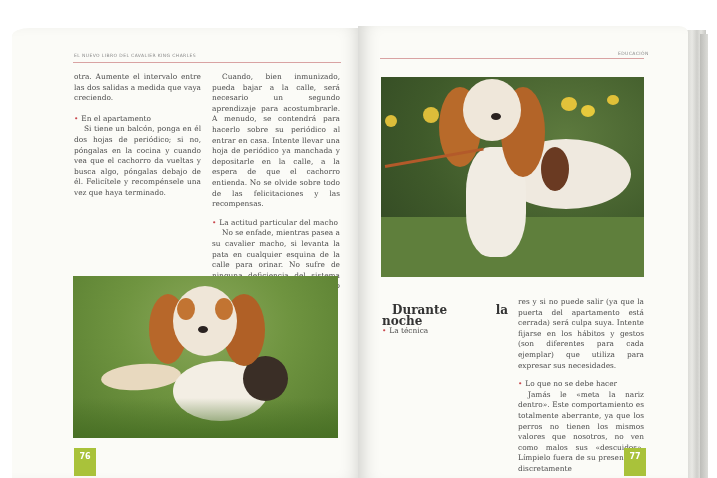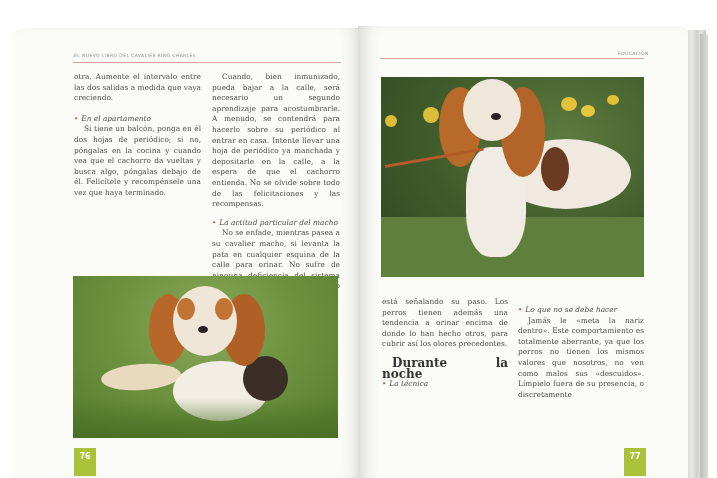--- a/index.html
+++ b/index.html
@@ -8,21 +8,21 @@
   .page{position:absolute;background:#fbfbf7;}
   .page-left{left:12px;top:12px;width:350px;height:452px;border-top-left-radius:18px 8px;box-shadow:inset -14px 0 18px -10px rgba(0,0,0,0.18);}
   .page-right{left:358px;top:10px;width:330px;height:456px;border-top-right-radius:10px 6px;box-shadow:inset 14px 0 18px -10px rgba(0,0,0,0.18);}
   .edge{position:absolute;left:686px;top:14px;width:20px;height:450px;background:linear-gradient(90deg,#d6d6d2 0,#e8e8e4 30%,#cfcfcb 55%,#e4e4e0 75%,#c8c8c4 100%);}
   .edge2{position:absolute;left:700px;top:18px;width:8px;height:444px;background:linear-gradient(90deg,#bdbdb9,#dcdcd8);}
   .running-head{position:absolute;font-family:"DejaVu Sans",sans-serif;font-size:4.5px;letter-spacing:0.4px;color:#8b8b8b;text-transform:uppercase;}
   .rule{position:absolute;height:1px;background:#d9a3a3;}
   .col{position:absolute;font-size:7.4px;line-height:10.6px;color:#4a4a4a;text-align:justify;}
   .col p{margin:0;text-indent:10px;}
   .col p.noindent{text-indent:0;}
-  .sub{color:#4a4a4a;margin:0;font-style:italic;}
+  .sub{color:#4a4a4a;margin:0;}
   .sub .bullet{color:#c9484e;margin-right:3px;}
   .gap{height:10px;}
   .section-title{font-weight:bold;font-size:12px;color:#333;margin:0;}
   .photo{position:absolute;overflow:hidden;}
   .photo-left{left:73px;top:260px;width:265px;height:162px;background:radial-gradient(ellipse at 50% 30%,#8aa85a 0%,#6f9440 45%,#557a2e 100%);}
   .photo-right{left:381px;top:61px;width:263px;height:200px;background:radial-gradient(ellipse at 70% 30%,#5d7a3e 0%,#3f5a2a 55%,#2f4422 100%);}
   .pagenum{position:absolute;width:22px;height:28px;background:#a9c23a;color:#fff;font-family:"DejaVu Sans",sans-serif;font-size:8px;font-weight:bold;text-align:center;padding-top:4px;box-sizing:border-box;}
   
   .blob{position:absolute;border-radius:50%;}
 </style>
@@ -81,26 +81,26 @@
     <div class="blob" style="left:160px;top:70px;width:28px;height:44px;background:#6a3a22;"></div>
     <div class="blob" style="left:85px;top:70px;width:60px;height:110px;background:#f1ece3;border-radius:40%;"></div>
     <div class="blob" style="left:58px;top:10px;width:42px;height:80px;background:#b86a2a;"></div>
     <div class="blob" style="left:120px;top:10px;width:44px;height:90px;background:#b36428;"></div>
     <div class="blob" style="left:82px;top:2px;width:58px;height:62px;background:#efe7da;"></div>
     <div class="blob" style="left:110px;top:36px;width:10px;height:7px;background:#2a2220;"></div>
     <div style="position:absolute;left:4px;top:88px;width:100px;height:3px;background:#b35a2a;transform:rotate(-10deg);transform-origin:left;"></div>
   </div>
 
   <div class="col" style="left:382px;top:281px;width:126px;">
-    <p class="noindent">está señalando su paso. Los perros tienen además una tendencia a orinar encima de donde lo han hecho otros, para cubrir así los olores precedentes.</p>
     <div class="gap" style="height:8px;"></div>
     <p class="section-title">Durante la noche</p>
     <p class="sub noindent"><span class="bullet">•</span><span>La técnica</span></p>
   </div>
 
   <div class="col" style="left:518px;top:281px;width:126px;">
+    <p class="noindent">res y si no puede salir (ya que la puerta del apartamento está cerrada) será culpa suya. Intente fijarse en los hábitos y gestos (son diferentes para cada ejemplar) que utiliza para expresar sus necesidades.</p>
     <div class="gap" style="height:8px;"></div>
     <p class="sub noindent"><span class="bullet">•</span><span>Lo que no se debe hacer</span></p>
     <p>Jamás le «meta la nariz dentro». Este comportamiento es totalmente aberrante, ya que los perros no tienen los mismos valores que nosotros, no ven como malos sus «descuidos». Límpielo fuera de su presencia, o discretamente</p>
   </div>
 
   <div class="pagenum" style="left:624px;top:432px;">77</div>
 </div>
 
 </body></html>

